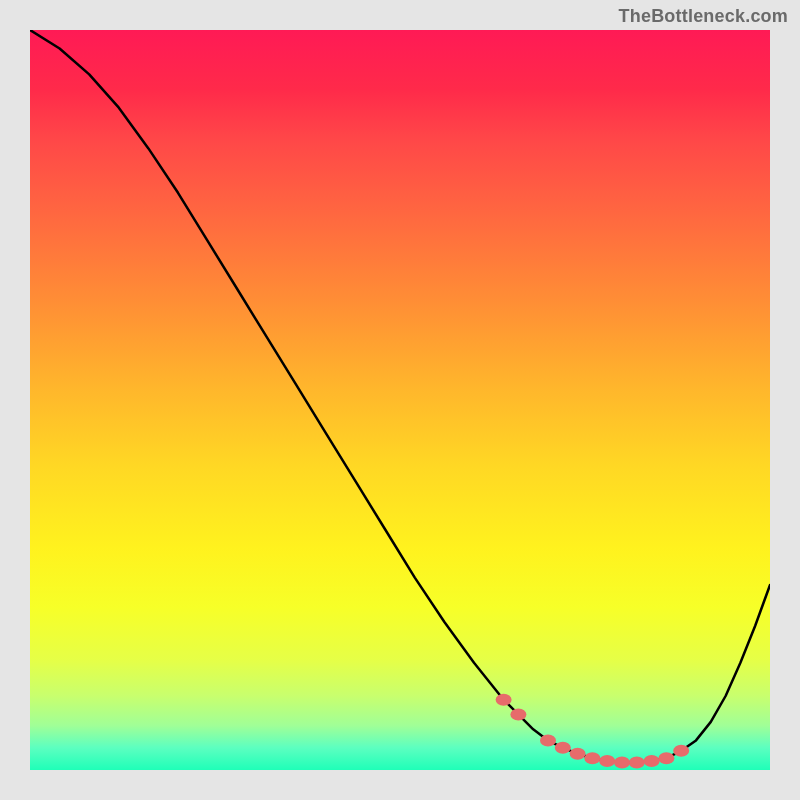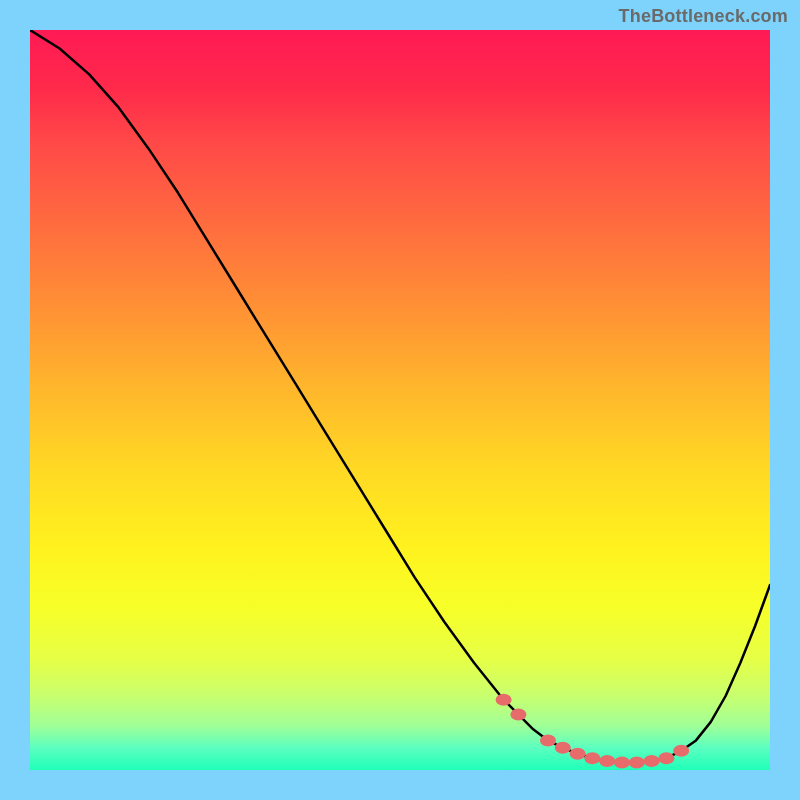--- a/index.html
+++ b/index.html
@@ -1,21 +1,21 @@
 <!DOCTYPE html>
 <html><head>
 <meta charset="utf-8">
 <style>
   * { margin: 0; padding: 0; box-sizing: border-box; }
   html, body { width: 800px; height: 800px; overflow: hidden; background: #000; }
   .chart-wrap {
     position: relative;
     width: 800px;
     height: 800px;
-    background: #7dd3fc;
+    background: #e5e5e5;
   }
   .plot-area {
     position: absolute;
     left: 30px;
     top: 30px;
     width: 740px;
     height: 740px;
     background: linear-gradient(to bottom,
       #ff1a55 0%,
       #ff2a4a 8%,

